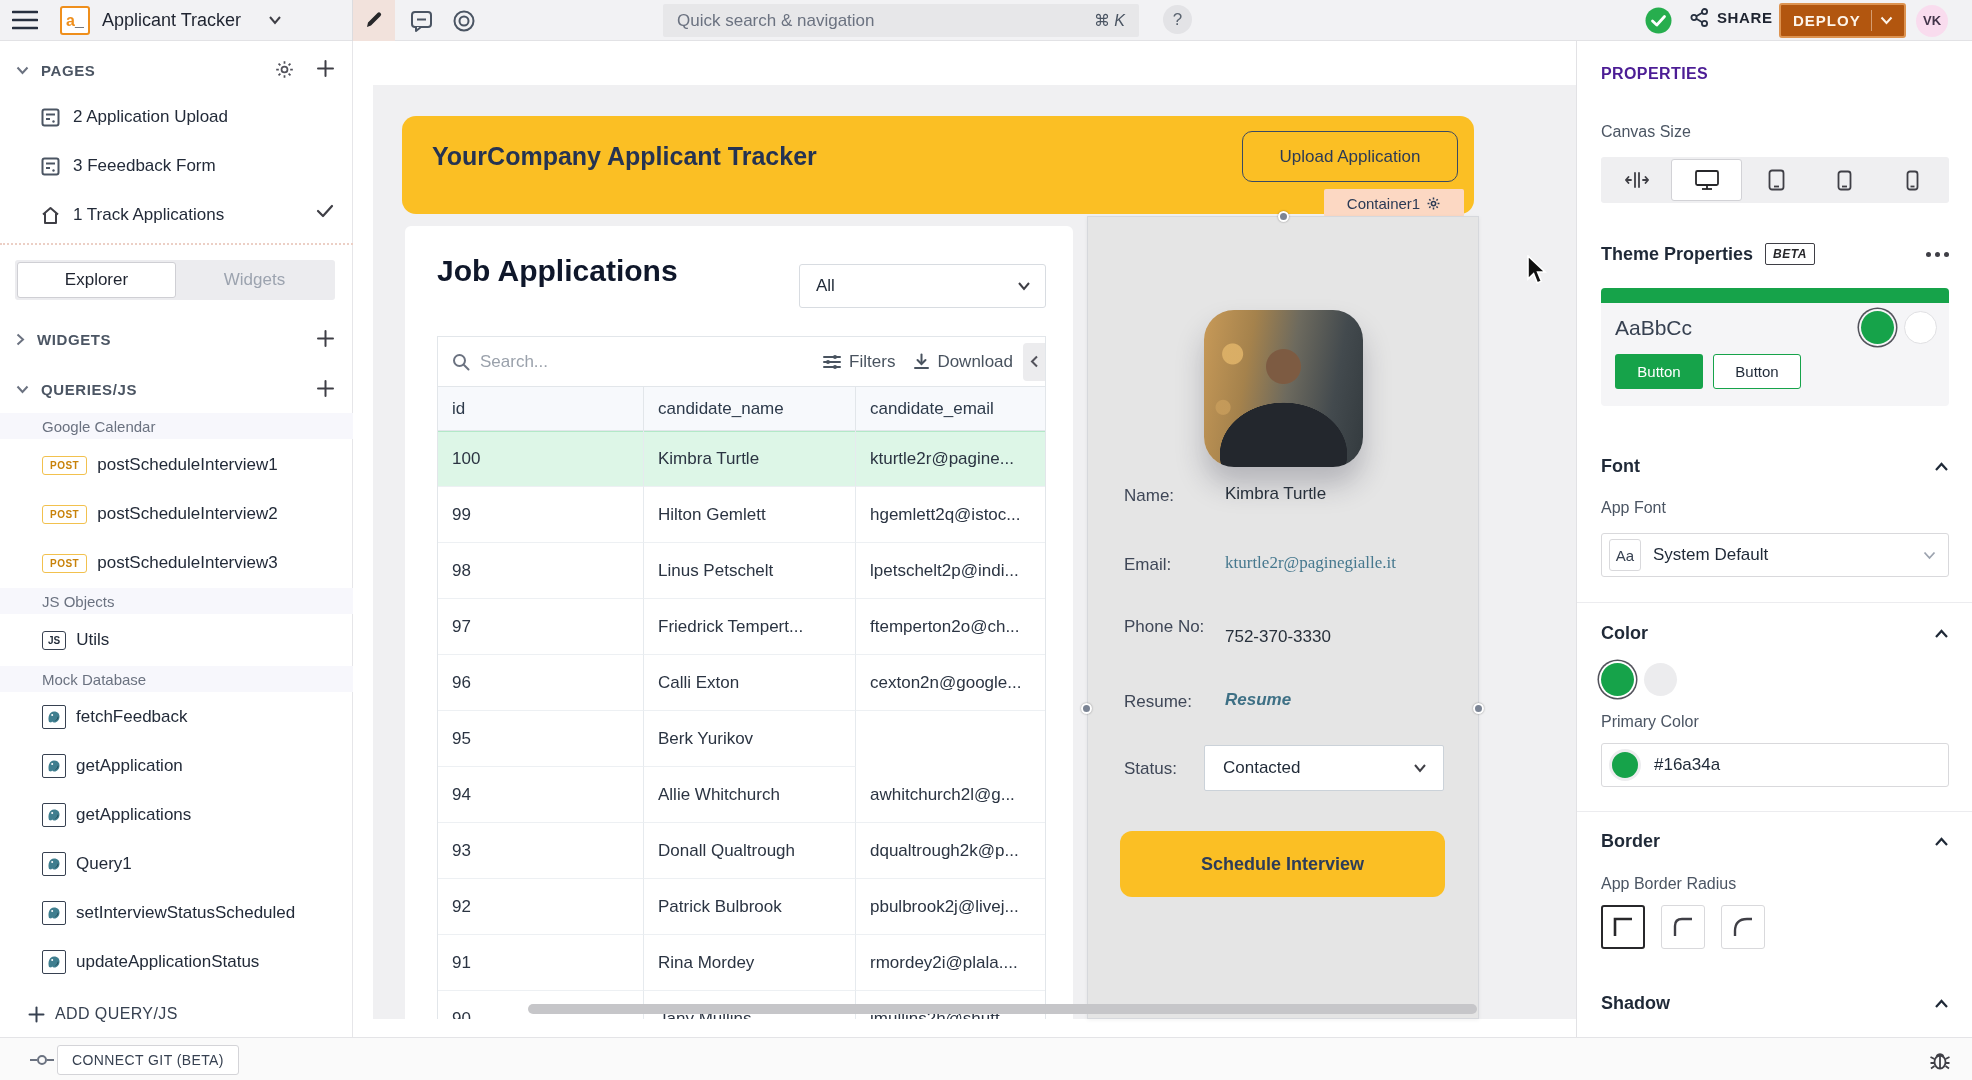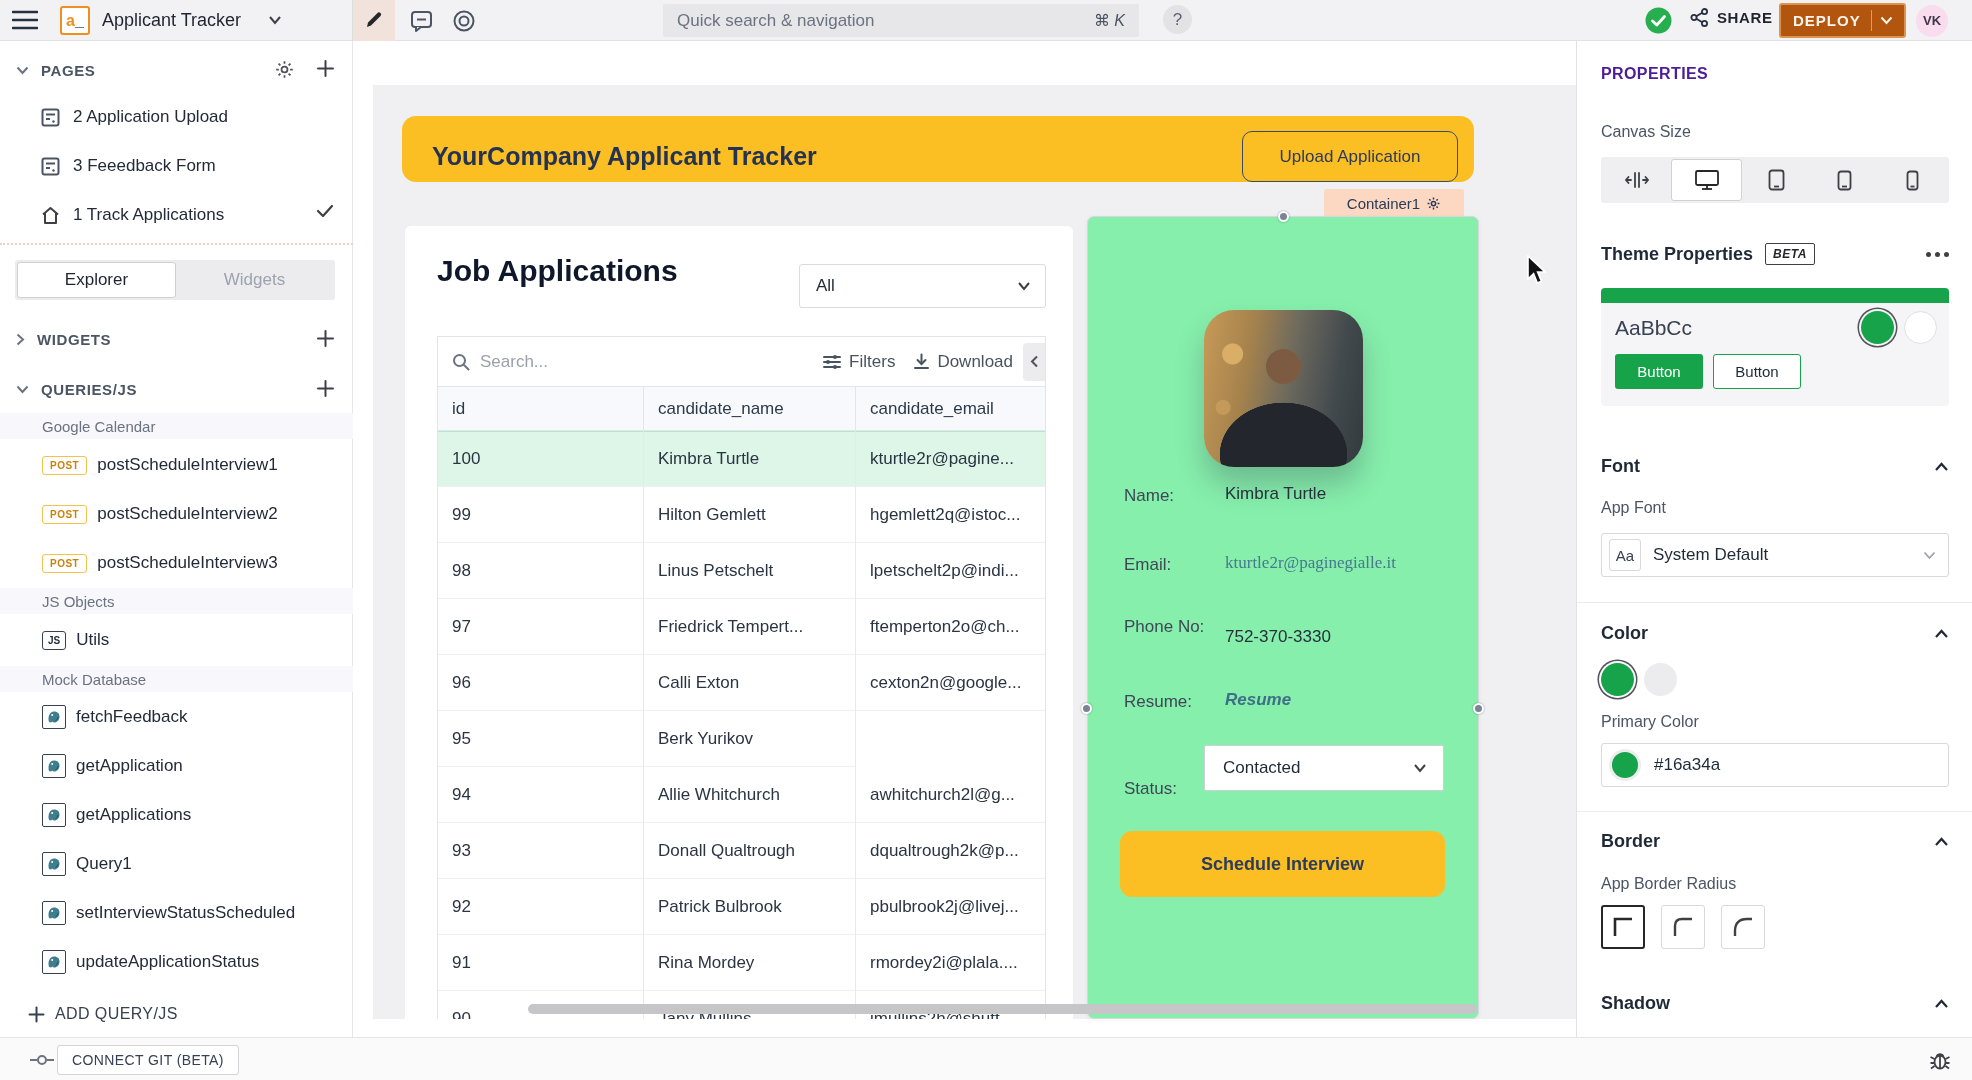--- a/index.html
+++ b/index.html
@@ -66,21 +66,21 @@
     font-size:10px; font-weight:bold; padding:3px 5px; background:#fff; }
   .qitem .badge-pg { margin-left:42px; width:24px; height:24px; border:1.5px solid #374151;
     border-radius:2px; display:flex; align-items:center; justify-content:center; background:#fff; }
   .qitem .lbl { font-size:17px; color:#232b39; margin-left:10px; white-space:nowrap; }
   .addquery { position:absolute; left:28px; top:958px; height:30px; display:flex; align-items:center;
     gap:10px; color:#374151; font-size:16px; font-weight:500; letter-spacing:.4px; cursor:pointer; }
 
   
   .canvas { position:absolute; left:353px; top:41px; width:1223px; height:996px; background:#fff; overflow:hidden; }
   .canvasgray { position:absolute; left:20px; top:44px; width:1203px; height:934px; background:#f0f0f2; }
-  .banner { position:absolute; left:49px; top:75px; width:1072px; height:66px; background:#fbbf24;
+  .banner { position:absolute; left:49px; top:75px; width:1072px; height:98px; background:#fbbf24;
     border-radius:14px; }
   .banner .btitle { position:absolute; left:30px; top:26px; font-size:25px; font-weight:bold; color:#253352; }
   .uploadbtn { position:absolute; left:840px; top:15px; width:216px; height:51px; border:1.5px solid #3a4a63;
     border-radius:10px; color:#2c3a55; font-size:17px; font-weight:500; display:flex; align-items:center;
     justify-content:center; cursor:pointer; }
   .ctr-label { position:absolute; left:971px; top:148px; width:140px; height:28px; background:#fcd8c3;
     color:#2b3a55; font-size:15px; display:flex; align-items:center; justify-content:center; gap:6px;
     border-radius:2px; cursor:pointer; }
 
   .tablecard { position:absolute; left:52px; top:185px; width:668px; height:793px; background:#fff;
@@ -100,22 +100,22 @@
   .thead { position:absolute; left:0; top:49px; width:607px; height:45px; background:#f7f9fc;
     border-top:1px solid #e2e6ea; border-bottom:1px solid #e2e6ea; display:flex; }
   .thead .hc { font-size:17px; font-weight:500; color:#2d3a4a; display:flex; align-items:center;
     padding-left:14px; border-right:1px solid #e2e6ea; }
   .trow { position:absolute; left:0; width:607px; height:56px; display:flex; background:#fff; cursor:pointer; }
   .trow .tc { font-size:17px; color:#2b3442; display:flex; align-items:center; padding-left:14px;
     border-right:1px solid #e6eaee; border-bottom:1px solid #edf0f3; white-space:nowrap; overflow:hidden; }
   .trow.sel { background:#ddf6e7; box-shadow:inset 0 1px 0 #b3e8c8, inset 0 -1px 0 #b3e8c8; }
   .c0 { width:206px; } .c1 { width:212px; } .c2 { width:189px; border-right:none !important; }
 
-  .detailcard { position:absolute; left:734px; top:175px; width:392px; height:803px; background:#86efac;
-    border:1px solid #d6d8dc; border-radius:7px; box-shadow:0 1px 4px rgba(0,0,0,.06); }
+  .detailcard { position:absolute; left:734px; top:175px; width:392px; height:803px; background:#e5e5e5;
+    border:1px solid #d6d8dc; border-radius:0; box-shadow:0 1px 4px rgba(0,0,0,.06); }
   .handle { position:absolute; width:11px; height:11px; border-radius:50%; background:#7b8494;
     border:2px solid #fff; box-shadow:0 0 2px rgba(0,0,0,.4); z-index:5; }
   .photo { position:absolute; left:116px; top:93px; width:159px; height:157px; border-radius:30px;
     box-shadow:0 18px 28px rgba(40,40,60,.25);
     background:
       radial-gradient(circle at 50% 36%, #7d5b42 0 17px, rgba(0,0,0,0) 18px),
       radial-gradient(ellipse 64px 52px at 50% 92%, #23272d 0 99%, rgba(0,0,0,0) 100%),
       radial-gradient(circle at 18% 28%, rgba(222,178,104,.9) 0 10px, rgba(0,0,0,0) 11px),
       radial-gradient(circle at 12% 62%, rgba(201,158,92,.8) 0 7px, rgba(0,0,0,0) 8px),
       linear-gradient(100deg,#c89a58 0%,#a5824c 28%,#6d6a5e 52%,#434a4e 78%,#333a3e 100%); }
@@ -592,21 +592,21 @@
 
     <div class="fieldlbl" style="top:336px;">Email:</div>
     <div class="fieldval linkval" style="top:336px;font-family:Liberation Serif, serif;">kturtle2r@paginegialle.it</div>
 
     <div class="fieldlbl" style="top:398px;">Phone No:</div>
     <div class="fieldval" style="top:410px;">752-370-3330</div>
 
     <div class="fieldlbl" style="top:473px;">Resume:</div>
     <div class="fieldval resumelink" style="top:473px;">Resume</div>
 
-    <div class="fieldlbl" style="top:560px;">Status:</div>
+    <div class="fieldlbl" style="top:540px;">Status:</div>
     <div class="statusdd">
       <span class="val">Contacted</span>
       <svg width="14" height="10" viewBox="0 0 14 10">
           <polyline points="2,2 7,8 12,2" fill="none" stroke="#3f3f46" stroke-width="2"></polyline>
         </svg>
     </div>
 
     <div class="schedbtn">Schedule Interview</div>
   </div>
   <div class="handle" style="left:925px; top:170px;"></div>

